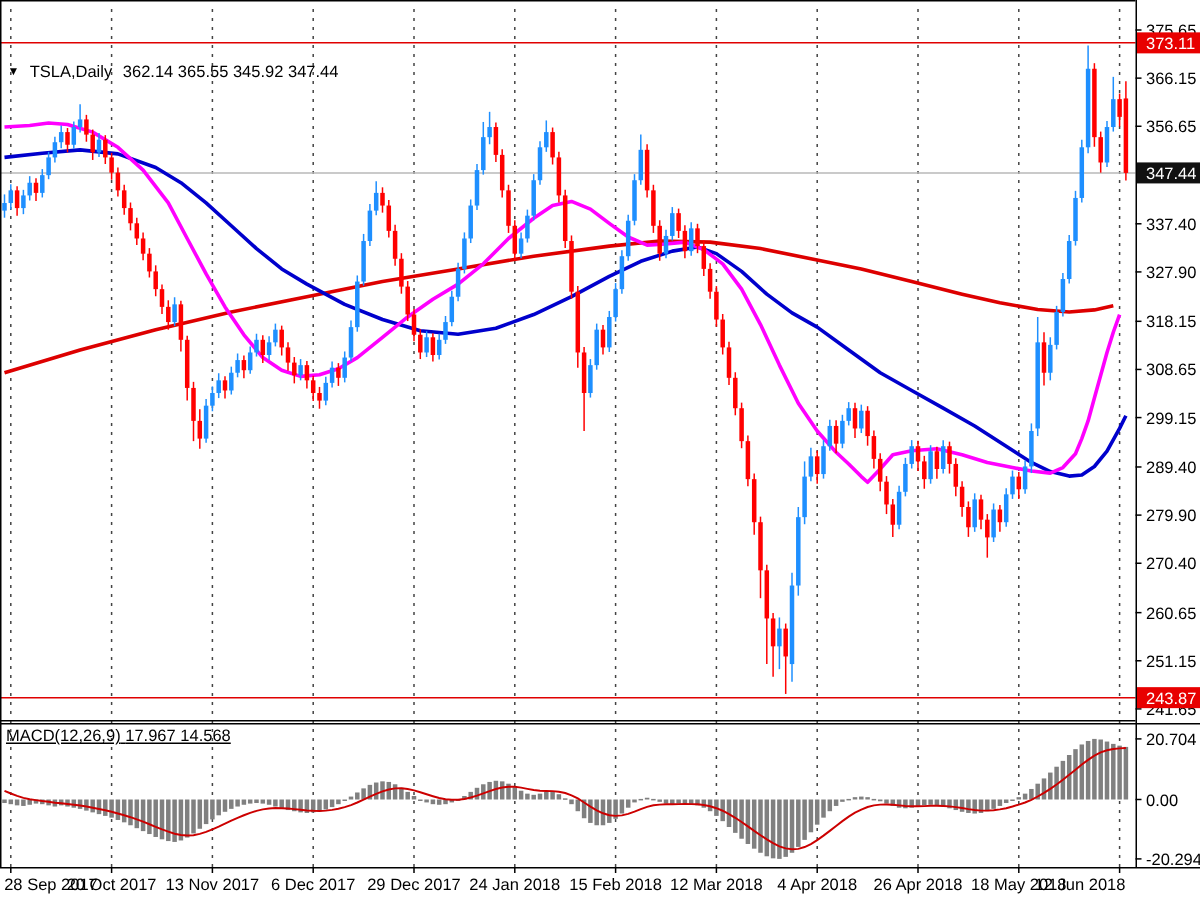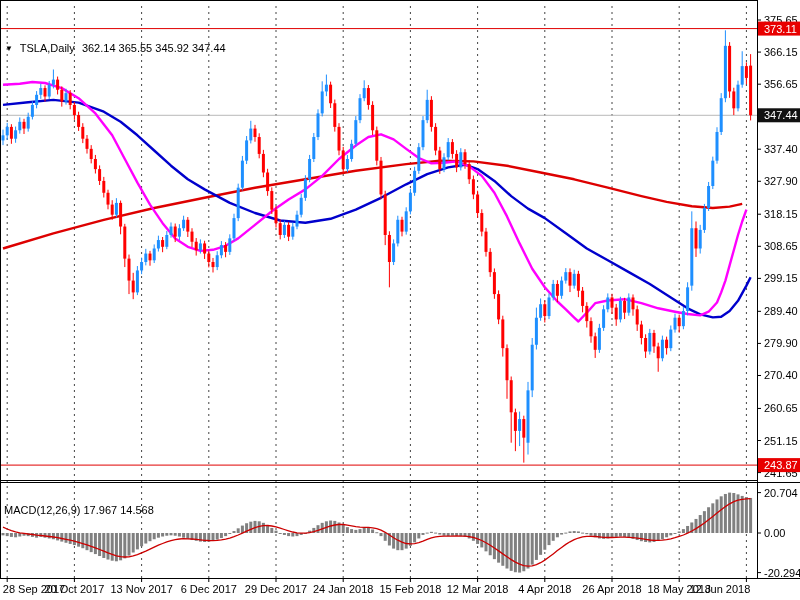--- a/index.html
+++ b/index.html
@@ -3,21 +3,21 @@
 <meta charset="utf-8">
 <style>
   html,body{margin:0;padding:0;background:#fff;}
   #app{position:relative;width:800px;height:600px;background:#fff;overflow:hidden;
        font-family:"Liberation Sans",sans-serif;}
   #chart-svg{position:absolute;left:0;top:0;}
   .overlay{position:absolute;font-size:11px;color:#000;white-space:nowrap;}
   #hdr{left:5px;top:1px;margin-top:41px;}
   #hdr .arrow{font-size:8px;vertical-align:1px;}
   #hdr span{margin-right:4px;}
-  #macd-lbl{left:4px;top:504px;}
+  #macd-lbl{left:4px;top:485px;text-decoration:underline;}
 </style>
 </head>
 <body>
 <div id="app">
 
 <svg id="chart-svg" width="800" height="600" viewBox="0 0 800 600">
       <line x1="7.2" y1="6" x2="7.2" y2="578" stroke="#444444" stroke-width="1" stroke-dasharray="2,4"></line>
       <line x1="74.4" y1="6" x2="74.4" y2="578" stroke="#444444" stroke-width="1" stroke-dasharray="2,4"></line>
       <line x1="141.6" y1="6" x2="141.6" y2="578" stroke="#444444" stroke-width="1" stroke-dasharray="2,4"></line>
       <line x1="208.8" y1="6" x2="208.8" y2="578" stroke="#444444" stroke-width="1" stroke-dasharray="2,4"></line>

